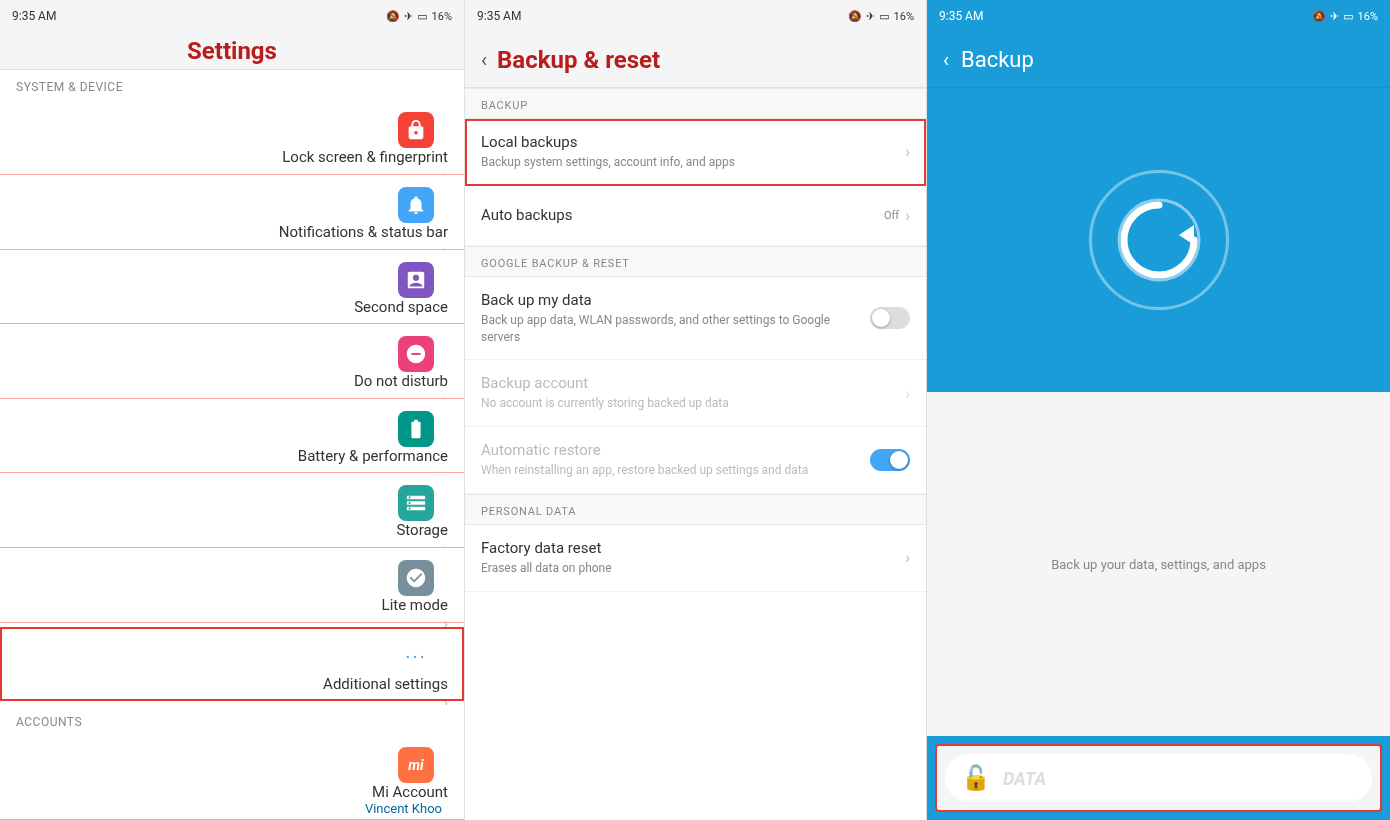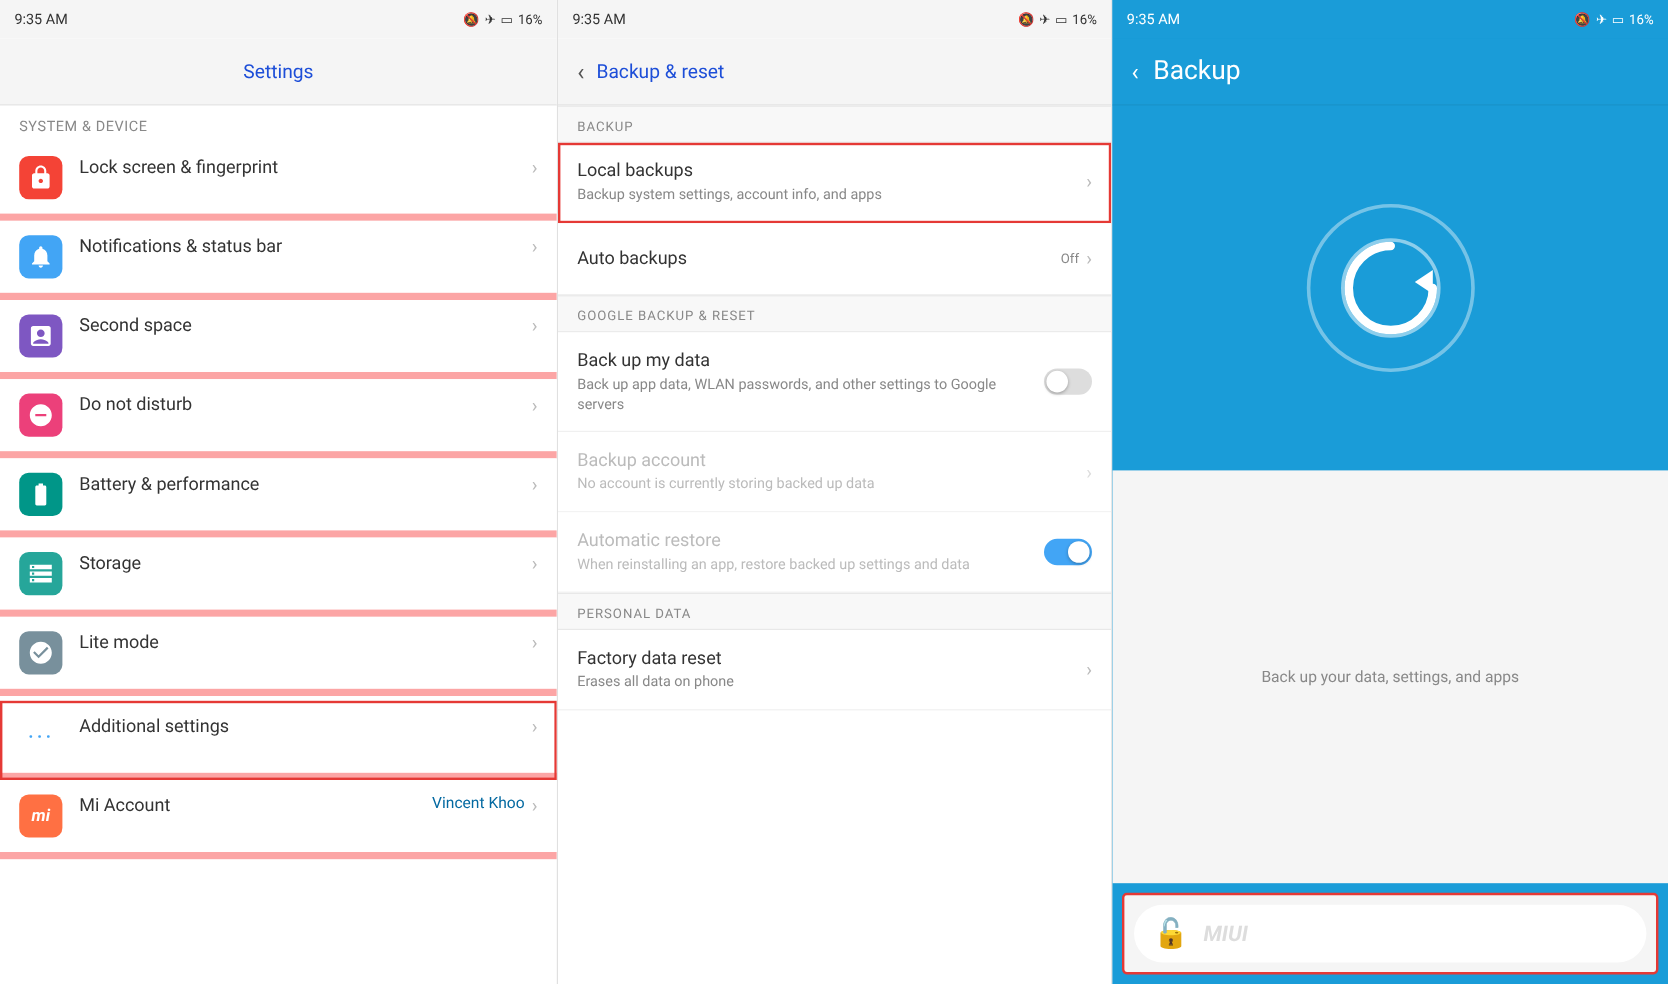--- a/index.html
+++ b/index.html
@@ -58,23 +58,23 @@
     .panel-header {
       display: flex;
       align-items: center;
       padding: 0 16px;
       height: 56px;
       background: #f5f5f5;
       border-bottom: 1px solid #e0e0e0;
     }
 
     .panel-header-title {
-      font-size: 16px;
-      font-weight: 400;
-      color: #1d4ed8;
+      font-size: 24px;
+      font-weight: 700;
+      color: #b91c1c;
       text-align: center;
       flex: 1;
     }
 
     .back-arrow {
       font-size: 20px;
       color: #555;
       margin-right: 10px;
       cursor: pointer;
     }
@@ -84,26 +84,27 @@
       padding: 10px 16px 6px;
       font-size: 12px;
       color: #888;
       letter-spacing: 0.5px;
       background: #fff;
     }
 
     
     .list-item {
       display: flex;
-      align-items: flex-start;
+      align-items: flex-end;
       padding: 12px 16px;
-      border-bottom: 6px solid #fca5a5;
+      border-bottom: 1px solid #fca5a5;
       cursor: pointer;
       background: #fff;
       min-height: 60px;
+      flex-direction: column;
     }
 
     .list-item-icon {
       width: 36px;
       height: 36px;
       border-radius: 8px;
       display: flex;
       align-items: center;
       justify-content: center;
       margin-right: 14px;
@@ -401,20 +402,21 @@
   <div class="list-item highlighted-item" style="margin-top:4px;">
     <div class="list-item-icon" style="background:none;">
       <span style="color:#42a5f5; font-size:20px; letter-spacing:2px;">···</span>
     </div>
     <div class="list-item-text">
       <div class="list-item-title">Additional settings</div>
     </div>
     <span class="chevron">›</span>
   </div>
 
+  <div class="section-label accounts-section">ACCOUNTS</div>
 
   <div class="list-item">
     <div class="list-item-icon icon-orange" style="font-size:14px;font-weight:bold;color:white;font-style:italic;">
       mi
     </div>
     <div class="list-item-text">
       <div class="list-item-title">Mi Account</div>
     </div>
     <span class="list-item-value">Vincent Khoo</span>
     <span class="chevron">›</span>
@@ -524,16 +526,16 @@
     </div>
   </div>
 
   <div style="background:#f5f5f5; padding:20px; text-align:center; flex:1; display:flex; align-items:center; justify-content:center;">
     <span class="backup-subtitle-text">Back up your data, settings, and apps</span>
   </div>
 
   <div style="padding:8px; background:#f5f5f5; border:2px solid #e53935; border-radius:4px; margin:8px;">
     <div style="display:flex;align-items:center;background:#fff;border-radius:30px;padding:10px 16px;">
       <span style="font-size:24px;color:#888;margin-right:12px;">🔓</span>
-      <span style="font-size:18px;color:#ddd;font-style:italic;font-weight:bold;">MIUI</span>
+      <span style="font-size:18px;color:#ddd;font-style:italic;font-weight:bold;">DATA</span>
     </div>
   </div>
 </div>
 
 </body></html>

